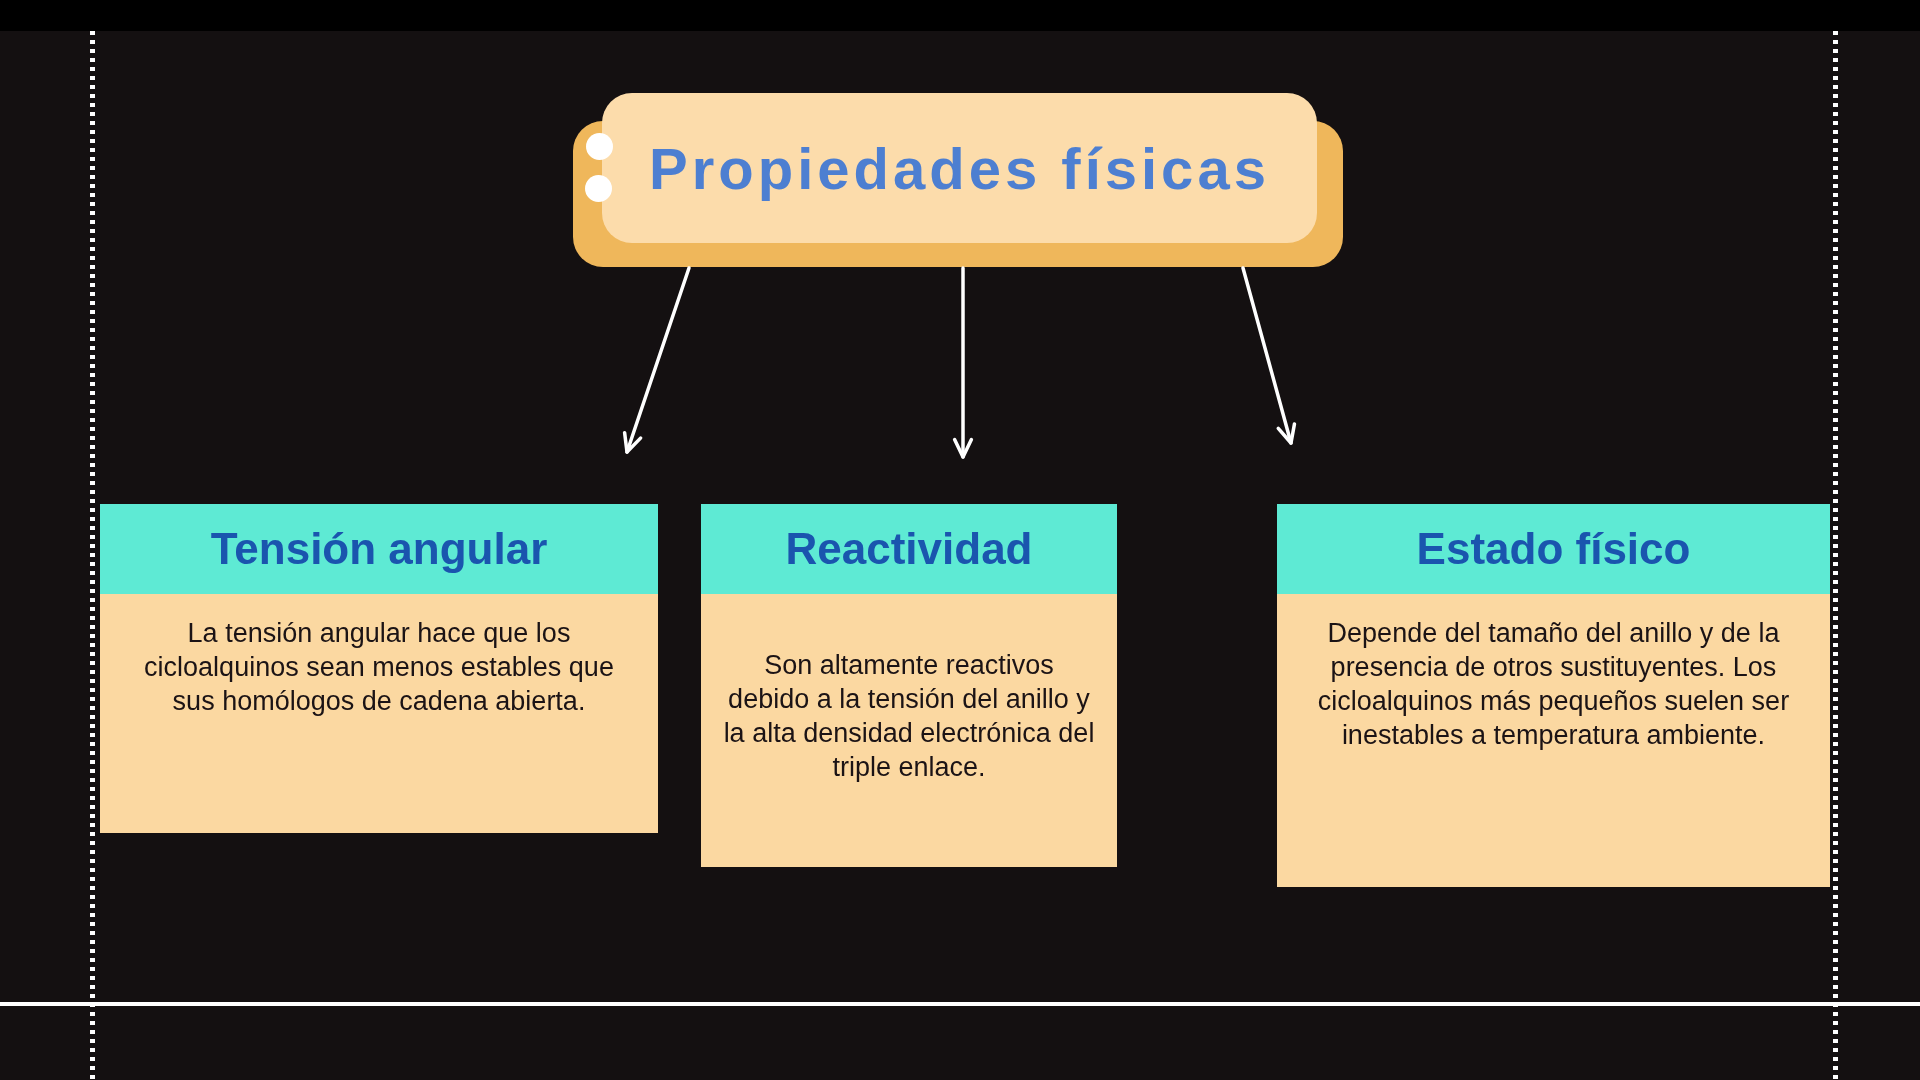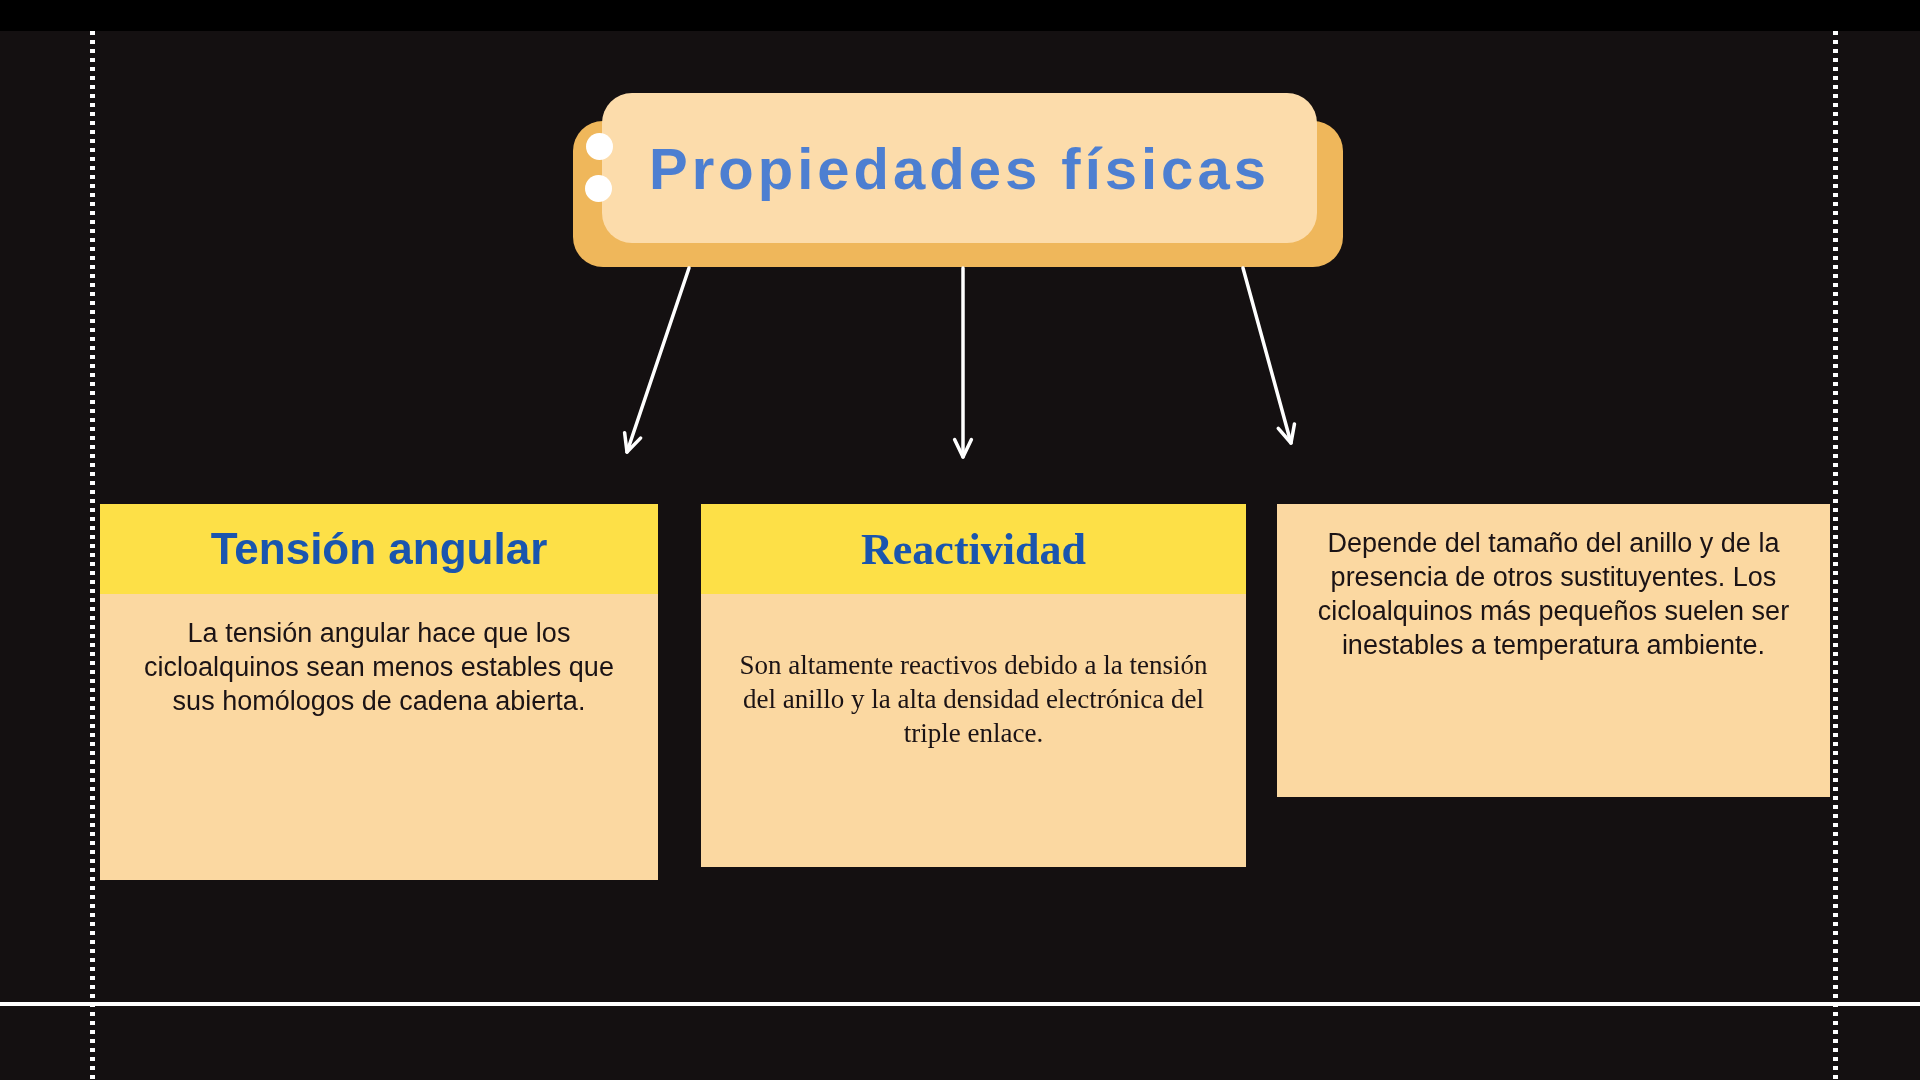--- a/index.html
+++ b/index.html
@@ -82,44 +82,44 @@
     height: 1080px;
     pointer-events: none;
   }
   
   .card {
     position: absolute;
     top: 473px;
   }
   .card-header {
     height: 90px;
-    background: #fde047;
+    background: #5eead4;
     display: flex;
     align-items: center;
     justify-content: center;
   }
   .card-title {
     font-size: 44px;
     font-weight: bold;
     color: #1A55AE;
     white-space: nowrap;
   }
   .card-body {
     background: #FBD8A1;
     color: #1B1315;
     font-size: 27px;
     line-height: 34px;
     text-align: center;
     padding: 22px 22px 0 22px;
     box-sizing: border-box;
   }
   .card-1 { left: 100px;  width: 558px; }
-  .card-2 { left: 701px;  width: 545px; font-family: Liberation Serif, serif; }
+  .card-2 { left: 701px;  width: 416px; }
   .card-3 { left: 1277px; width: 553px; }
-  .card-1 .card-body { height: 286px; }
+  .card-1 .card-body { height: 239px; }
   .card-2 .card-body { height: 273px; padding-top: 54px; }
   .card-3 .card-body { height: 293px; }
 </style>
 </head>
 <body>
 
 <div class="slide">
 
   <div class="dotted-v dotted-left"></div>
   <div class="dotted-v dotted-right"></div>
@@ -151,16 +151,19 @@
   </div>
 
   <div class="card card-2">
     <div class="card-header">
       <span class="card-title">Reactividad</span>
     </div>
     <div class="card-body">Son altamente reactivos debido a la tensión del anillo y la alta densidad electrónica del triple enlace.</div>
   </div>
 
   <div class="card card-3">
+    <div class="card-header">
+      <span class="card-title">Estado físico</span>
+    </div>
     <div class="card-body">Depende del tamaño del anillo y de la presencia de otros sustituyentes. Los cicloalquinos más pequeños suelen ser inestables a temperatura ambiente.</div>
   </div>
 
 </div>
 
 </body></html>

